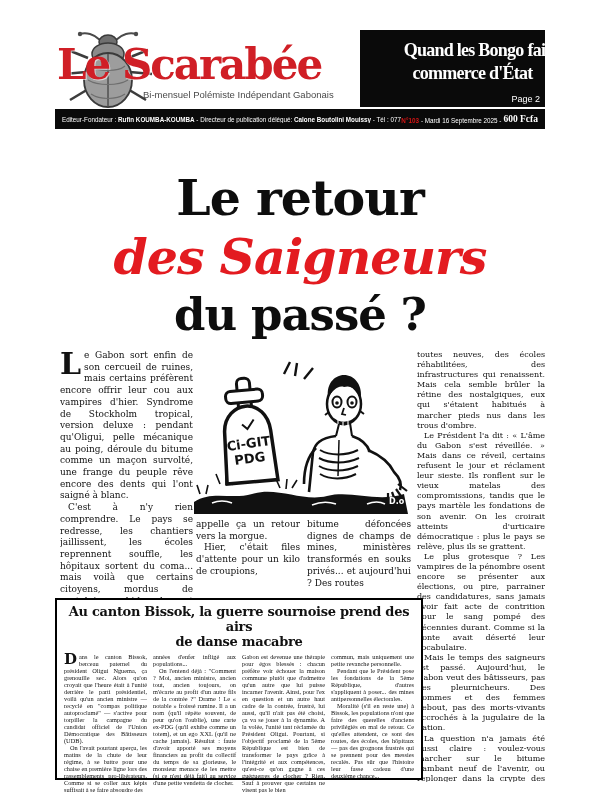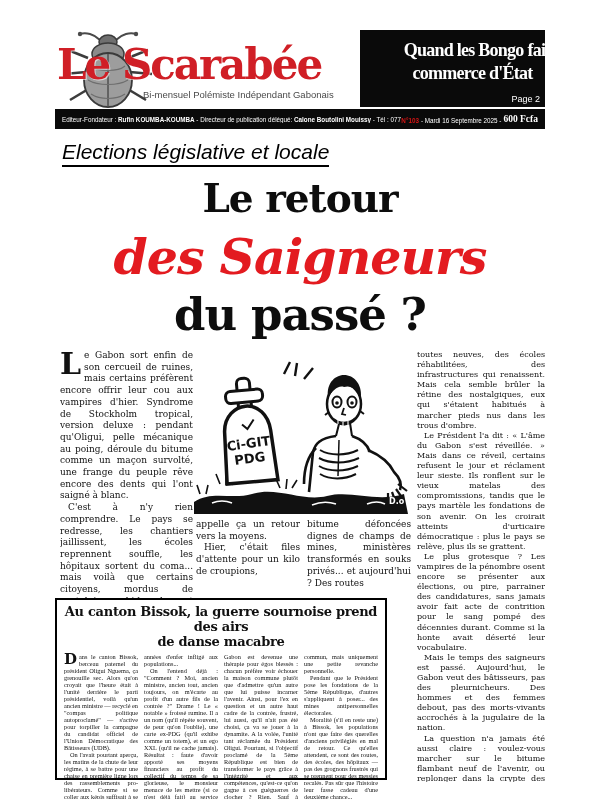--- a/index.html
+++ b/index.html
@@ -48,42 +48,42 @@
   
   .kicker {
     position:absolute; left:62px; top:140px;
     font-family:"Liberation Sans", sans-serif; font-style:italic;
     font-size:21px; color:#000; border-bottom:2px solid #000; padding-bottom:1px;
   }
   .headline {
     position:absolute; left:55px; top:170px; width:490px; text-align:center;
     font-family:"DejaVu Serif", serif; font-weight:bold; color:#0d0d0d;
   }
-  .hl1 { font-size:39px; line-height:57px; letter-spacing:-1px; }
+  .hl1 { font-size:49px; line-height:57px; letter-spacing:-1px; }
   .hl2 { font-size:49px; line-height:60px; font-style:italic; color:var(--headline-red,#e31b20); letter-spacing:-1px; }
   .hl3 { font-size:45px; line-height:56px; letter-spacing:-1px; }
   
   .main-text { font-size:9px; line-height:11.7px; text-align:justify; font-family:"DejaVu Serif", serif; color:#111; }
   .main-text p { margin:0; }
   .main-text p.ind { text-indent:8px; }
   .col1 { position:absolute; left:60px;  top:350px; width:133px; height:248px; overflow:hidden; }
   .col2 { position:absolute; left:196px; top:519px; width:104px; height:78px; overflow:hidden; }
   .col3 { position:absolute; left:307px; top:519px; width:104px; height:78px; overflow:hidden; }
   .col4 { position:absolute; left:417px; top:350px; width:128px; height:432px; overflow:hidden;
           font-size:8px; line-height:10.1px; }
   .col4 p.ind { text-indent:7px; }
   .dropcap {
     float:left; font-size:30px; line-height:25px; font-weight:bold;
     padding:1px 3px 0 0; font-family:"DejaVu Serif", serif;
   }
   
   .cartoon { position:absolute; left:192px; top:352px; }
   
   .box {
-    position:absolute; left:55px; top:598px; width:332px; height:182px;
+    position:absolute; left:55px; top:598px; width:368px; height:182px;
     border:2px solid #000; background:#fff; padding:3px 7px;
   }
   .box-title {
     text-align:center; font-family:"DejaVu Serif", serif; font-weight:bold;
     font-size:13px; line-height:15px; letter-spacing:-0.3px; margin:1px 0 4px;
   }
   .box-cols { display:flex; gap:6px; height:146px; overflow:hidden; }
   .box-col {
     flex:1 1 0; font-family:"Liberation Serif", serif;
     font-size:6.3px; line-height:7px; text-align:justify; color:#111;
@@ -124,21 +124,20 @@
 
   <div class="infobar">
     <span class="ib-left"><span>Editeur-Fondateur : </span><span class="b">Rufin KOUMBA-KOUMBA</span><span> - Directeur de publication délégué: </span><span class="b">Calone Boutolini Mouissy</span><span> - Tél : 077 54 22 51</span></span>
     <span class="ib-right">
         <span class="issue">N°103</span>
         <span> - Mardi 16 Septembre 2025 - </span>
         <span class="price">600 Fcfa</span>
       </span>
   </div>
 
-  <div class="kicker">Elections législative et locale</div>
   <div class="headline">
     <div class="hl1">Le retour</div>
     <div class="hl2">des Saigneurs</div>
     <div class="hl3">du passé ?</div>
   </div>
 
   <div class="col1 main-text">
     <p><span class="dropcap">L</span><span>e Gabon sort enfin de son cercueil de ruines, mais certains préfèrent encore offrir leur cou aux vampires d'hier. Syndrome de Stockholm tropical, version deluxe : pendant qu'Oligui, pelle mécanique au poing, déroule du bitume comme un maçon survolté, une frange du peuple rêve encore des dents qui l'ont saigné à blanc.</span></p>
     <p class="ind">C'est à n'y rien comprendre. Le pays se redresse, les chantiers jaillissent, les écoles reprennent souffle, les hôpitaux sortent du coma... mais voilà que certains citoyens, mordus de nostalgie morbide, pleurent leur bourreau. Ils appellent ça "programme politique", nous on</p>
   </div>
@@ -173,21 +172,21 @@
         <circle cx="160" cy="51" r="1.8" fill="#111"></circle>
       <path d="M152,56 l-2,6 l4,1" fill="none" stroke="#111" stroke-width="1.8"></path>
       <path d="M142,66 C147,71 158,71 163,65 C158,76 146,76 142,66 Z" fill="#111"></path>
       <path d="M146,68 l0,4 M151,70 l0,4 M156,69 l0,4" stroke="#fff" stroke-width="1.1"></path>
       <path d="M147,72 L144,84 M158,71 L160,84 M137,60 l-4,3 M168,59 l4,3" stroke="#111" stroke-width="2" fill="none"></path>
     </g>
     <text x="197" y="152" font-size="8" font-weight="bold" font-family="DejaVu Sans, sans-serif" fill="#fff">D.o</text>
   </svg>
 
   <div class="col2 main-text">
-    <p>appelle ça un retour vers la moyens.</p>
+    <p>appelle ça un retour vers la morgue.</p>
     <p class="ind">Hier, c'était files d'attente pour un kilo de croupions,</p>
   </div>
   <div class="col3 main-text">
     <p>bitume défoncées dignes de champs de mines, ministères transformés en souks privés... et aujourd'hui ? Des routes</p>
   </div>
 
   <div class="col4 main-text">
     <p>toutes neuves, des écoles réhabilitées, des infrastructures qui renaissent. Mais cela semble brûler la rétine des nostalgiques, eux qui s'étaient habitués à marcher pieds nus dans les trous d'ombre.</p>
     <p class="ind">Le Président l'a dit : « L'âme du Gabon s'est réveillée. » Mais dans ce réveil, certains refusent le jour et réclament leur sieste. Ils ronflent sur le vieux matelas des compromissions, tandis que le pays martèle les fondations de son avenir. On les croirait atteints d'urticaire démocratique : plus le pays se relève, plus ils se grattent.</p>
     <p class="ind">Le plus grotesque ? Les vampires de la pénombre osent encore se présenter aux élections, ou pire, parrainer des candidatures, sans jamais avoir fait acte de contrition pour le sang pompé des décennies durant. Comme si la honte avait déserté leur vocabulaire.</p>

